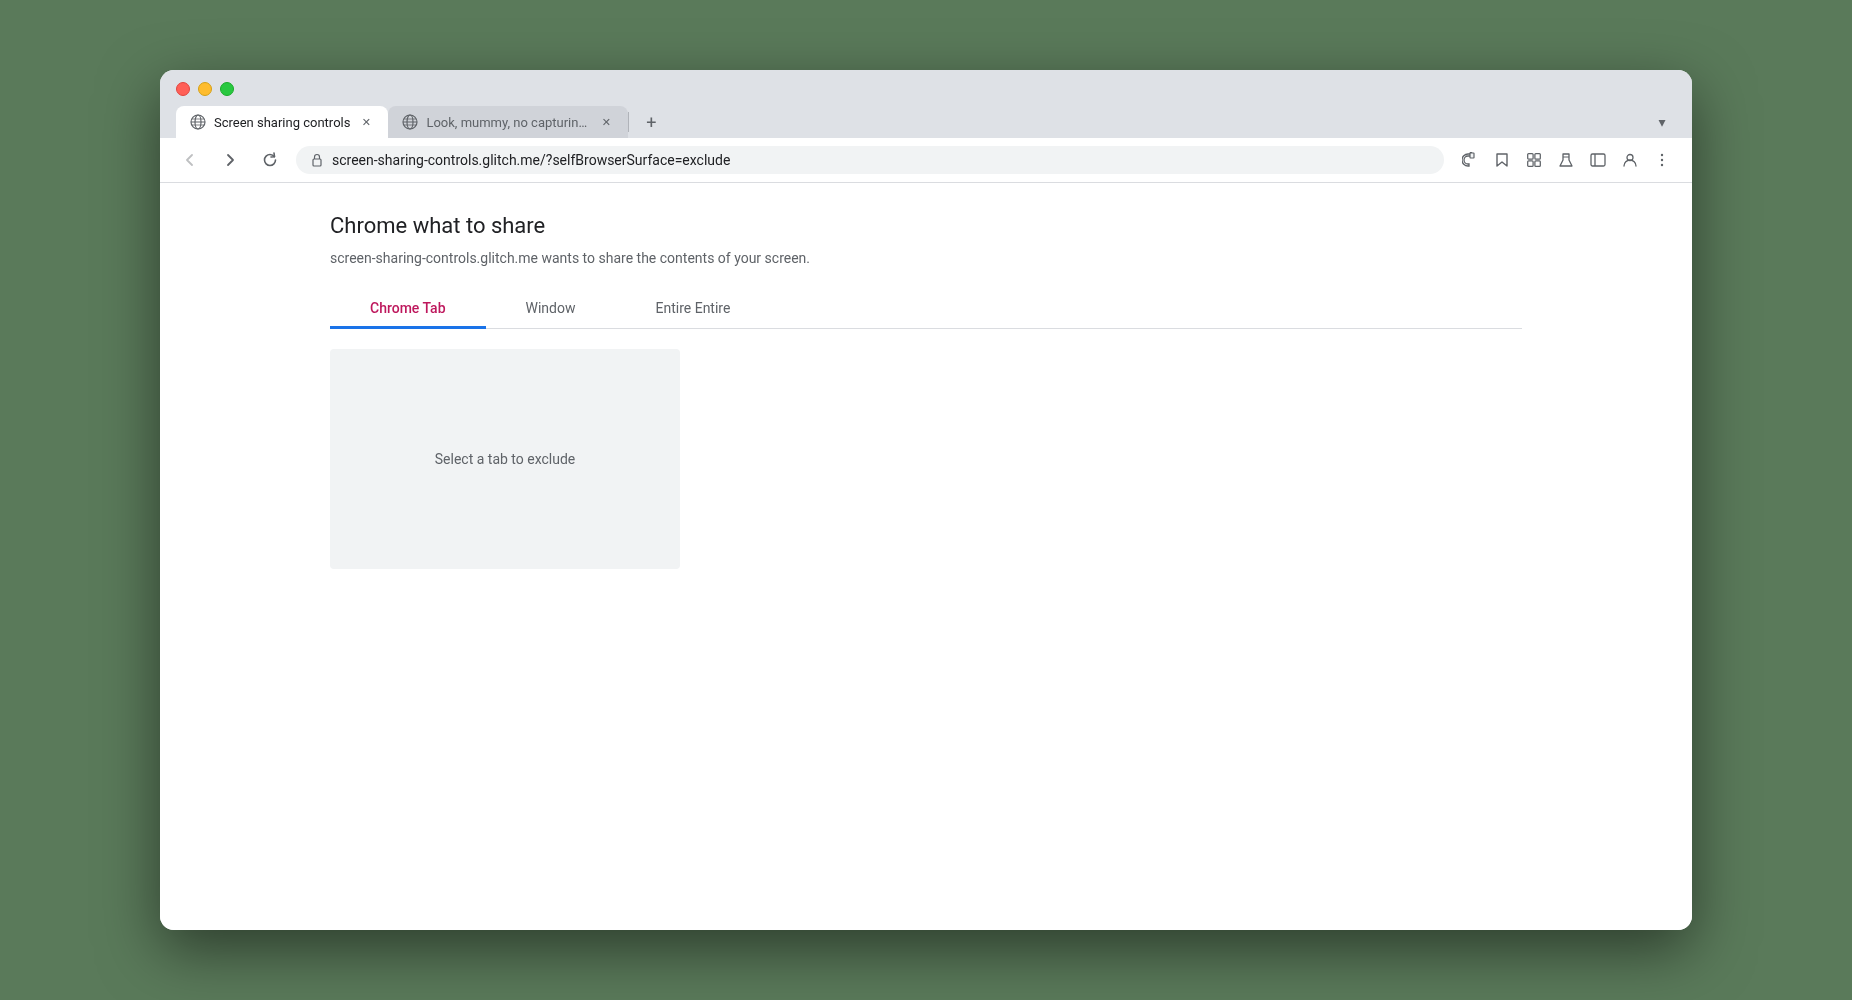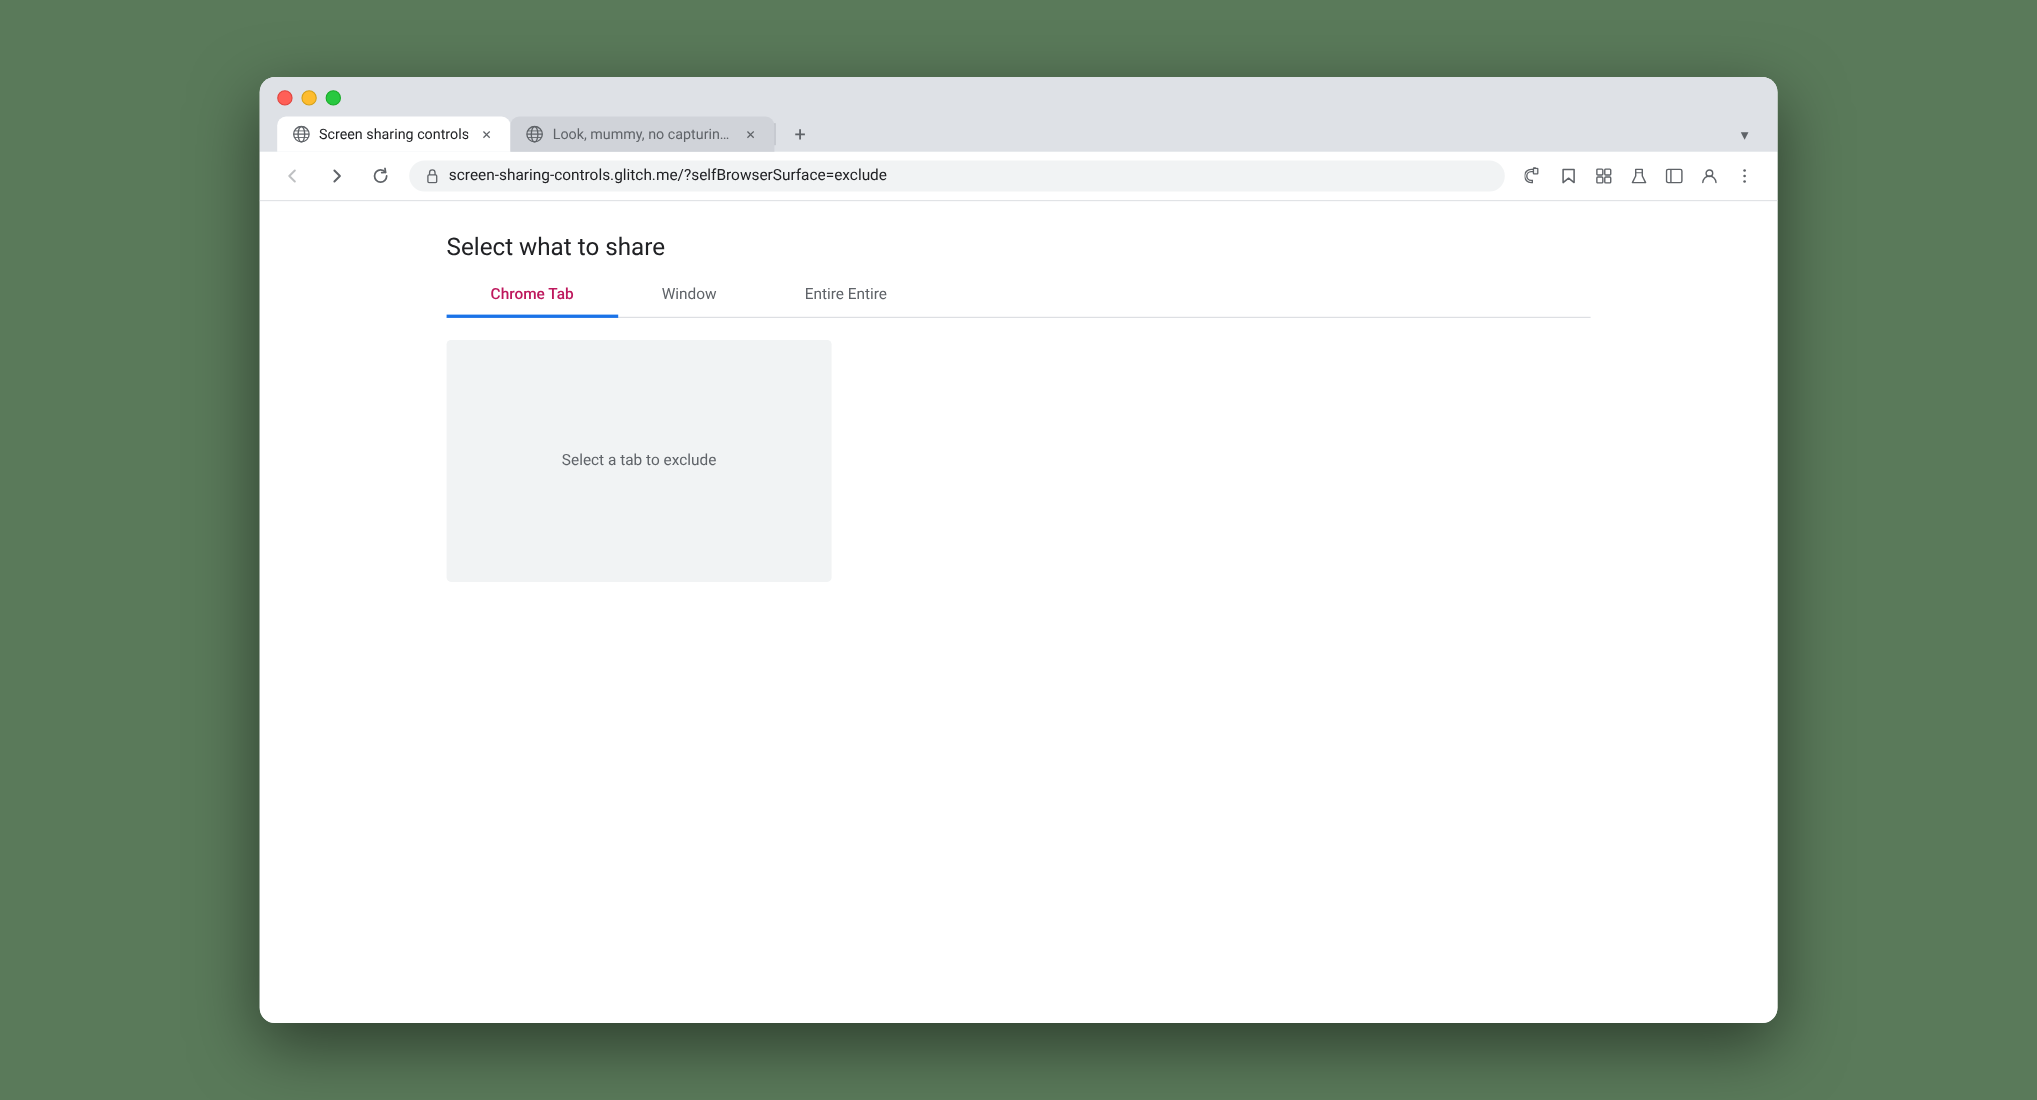--- a/index.html
+++ b/index.html
@@ -8,21 +8,21 @@
       background: #5a7a5a;
       display: flex;
       align-items: center;
       justify-content: center;
       width: 1852px;
       height: 1000px;
       font-family: -apple-system, BlinkMacSystemFont, 'Segoe UI', Roboto, sans-serif;
     }
 
     .browser-window {
-      width: 1380px;
+      width: 1532px;
       height: 860px;
       background: #f1f3f4;
       border-radius: 14px;
       box-shadow: 0 20px 60px rgba(0,0,0,0.5);
       overflow: hidden;
       display: flex;
       flex-direction: column;
     }
 
     
@@ -415,21 +415,22 @@
             <circle cx="8" cy="3" r="1.2" fill="#5f6368"></circle>
             <circle cx="8" cy="8" r="1.2" fill="#5f6368"></circle>
             <circle cx="8" cy="13" r="1.2" fill="#5f6368"></circle>
           </svg>
       </div>
     </div>
   </div>
 
   <div class="page-content">
     <div class="share-dialog">
-      <h1 class="dialog-title">Select what to share</h1>
+      <h1 class="dialog-title">Chrome what to share</h1>
+      <p class="dialog-subtitle">screen-sharing-controls.glitch.me wants to share the contents of your screen.</p>
 
       <div class="share-tabs">
         <div class="share-tab active">
           <span>Chrome Tab</span>
         </div>
         <div class="share-tab">
           <span>Window</span>
         </div>
         <div class="share-tab">
           <span>Entire Entire</span>

